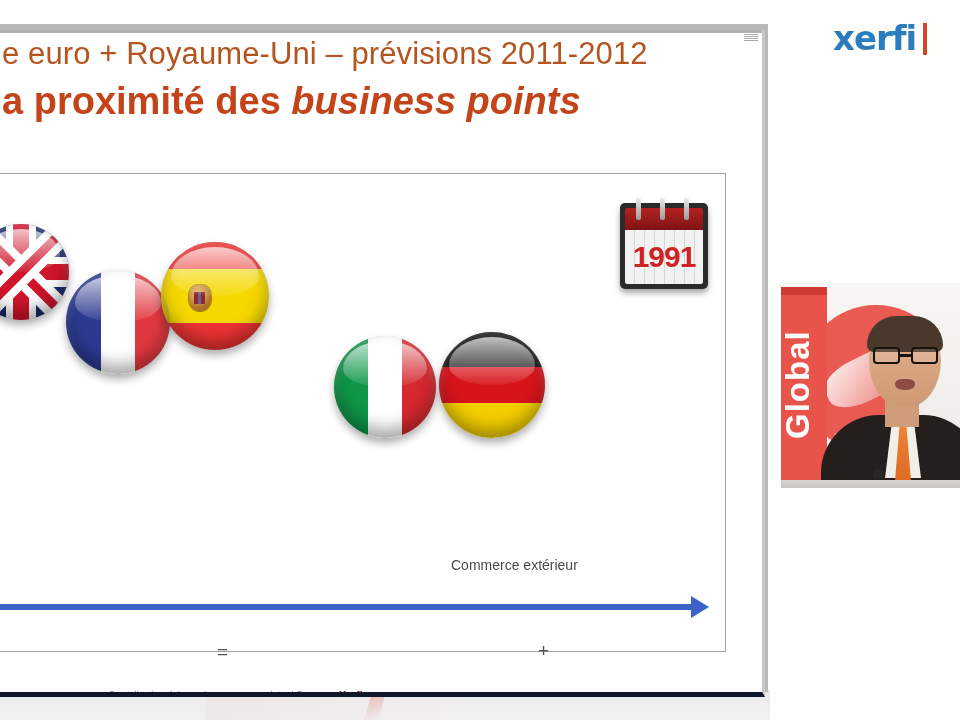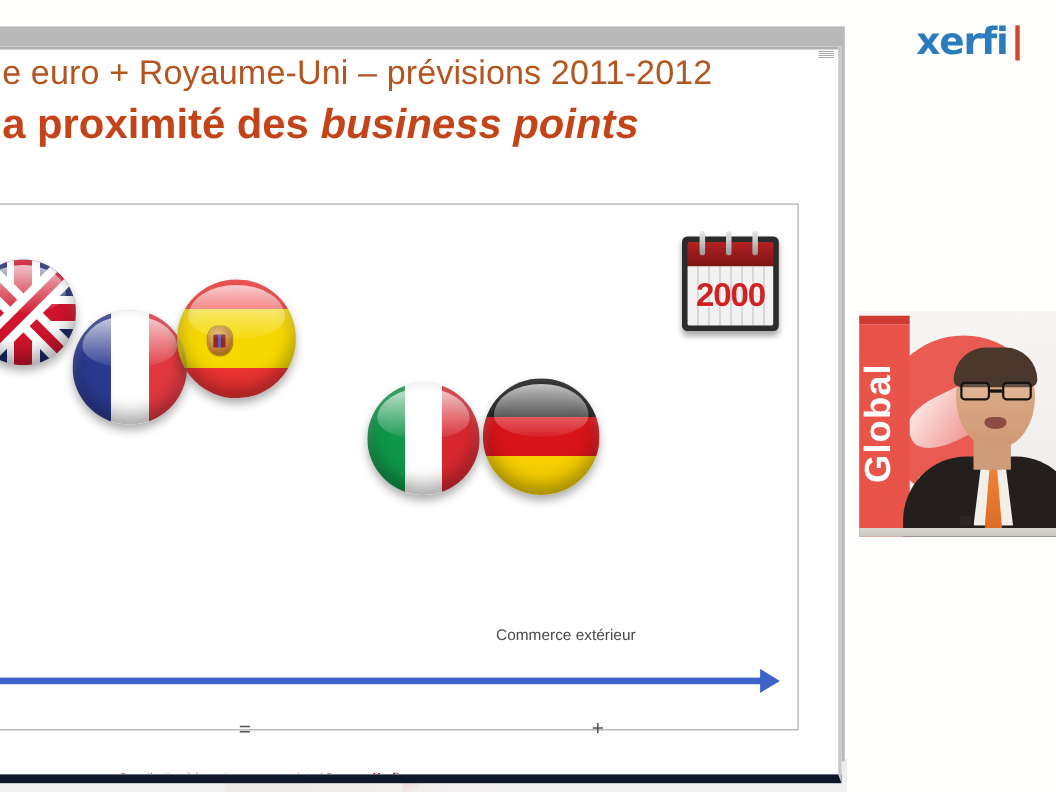--- a/index.html
+++ b/index.html
@@ -27,24 +27,24 @@
     background:linear-gradient(160deg,rgba(226,150,140,.55),rgba(240,200,195,0));
     transform:skewX(-14deg);
   }
 
   
   .slide-shadow{
     position:absolute;left:0px;top:24px;width:768px;height:668px;
     background:#b9b9b9;
   }
   .slide{
-    position:absolute;left:0px;top:42px;width:762px;height:662px;
+    position:absolute;left:0px;top:30px;width:762px;height:662px;
     background:#ffffff;
     border-right:3px solid #c8c8c8;
-    border-bottom:8px solid #0f172a;
+    border-bottom:5px solid #0f172a;
     overflow:hidden;
   }
   .slide-topline{
     position:absolute;left:0;top:0;width:100%;height:3px;background:#b0b0b0;
   }
   .slide-corner{
     position:absolute;right:4px;top:4px;width:14px;height:7px;
     background:repeating-linear-gradient(180deg,#9a9a9a 0 1px,#ffffff 1px 2px);
     opacity:.85;
   }
@@ -346,21 +346,21 @@
       </div>
 
       <div class="flag" id="flag-de">
         <div class="fc"></div>
       </div>
 
       <div class="calendar">
         <div class="cal-body">
           <div class="cal-head"></div>
           <div class="cal-sheet">
-            <span class="cal-year">2000</span>
+            <span class="cal-year">1991</span>
           </div>
         </div>
         <div class="cal-rings">
           <span></span>
             <span></span>
             <span></span>
         </div>
       </div>
 
       <div class="axis-label">Commerce extérieur</div>

